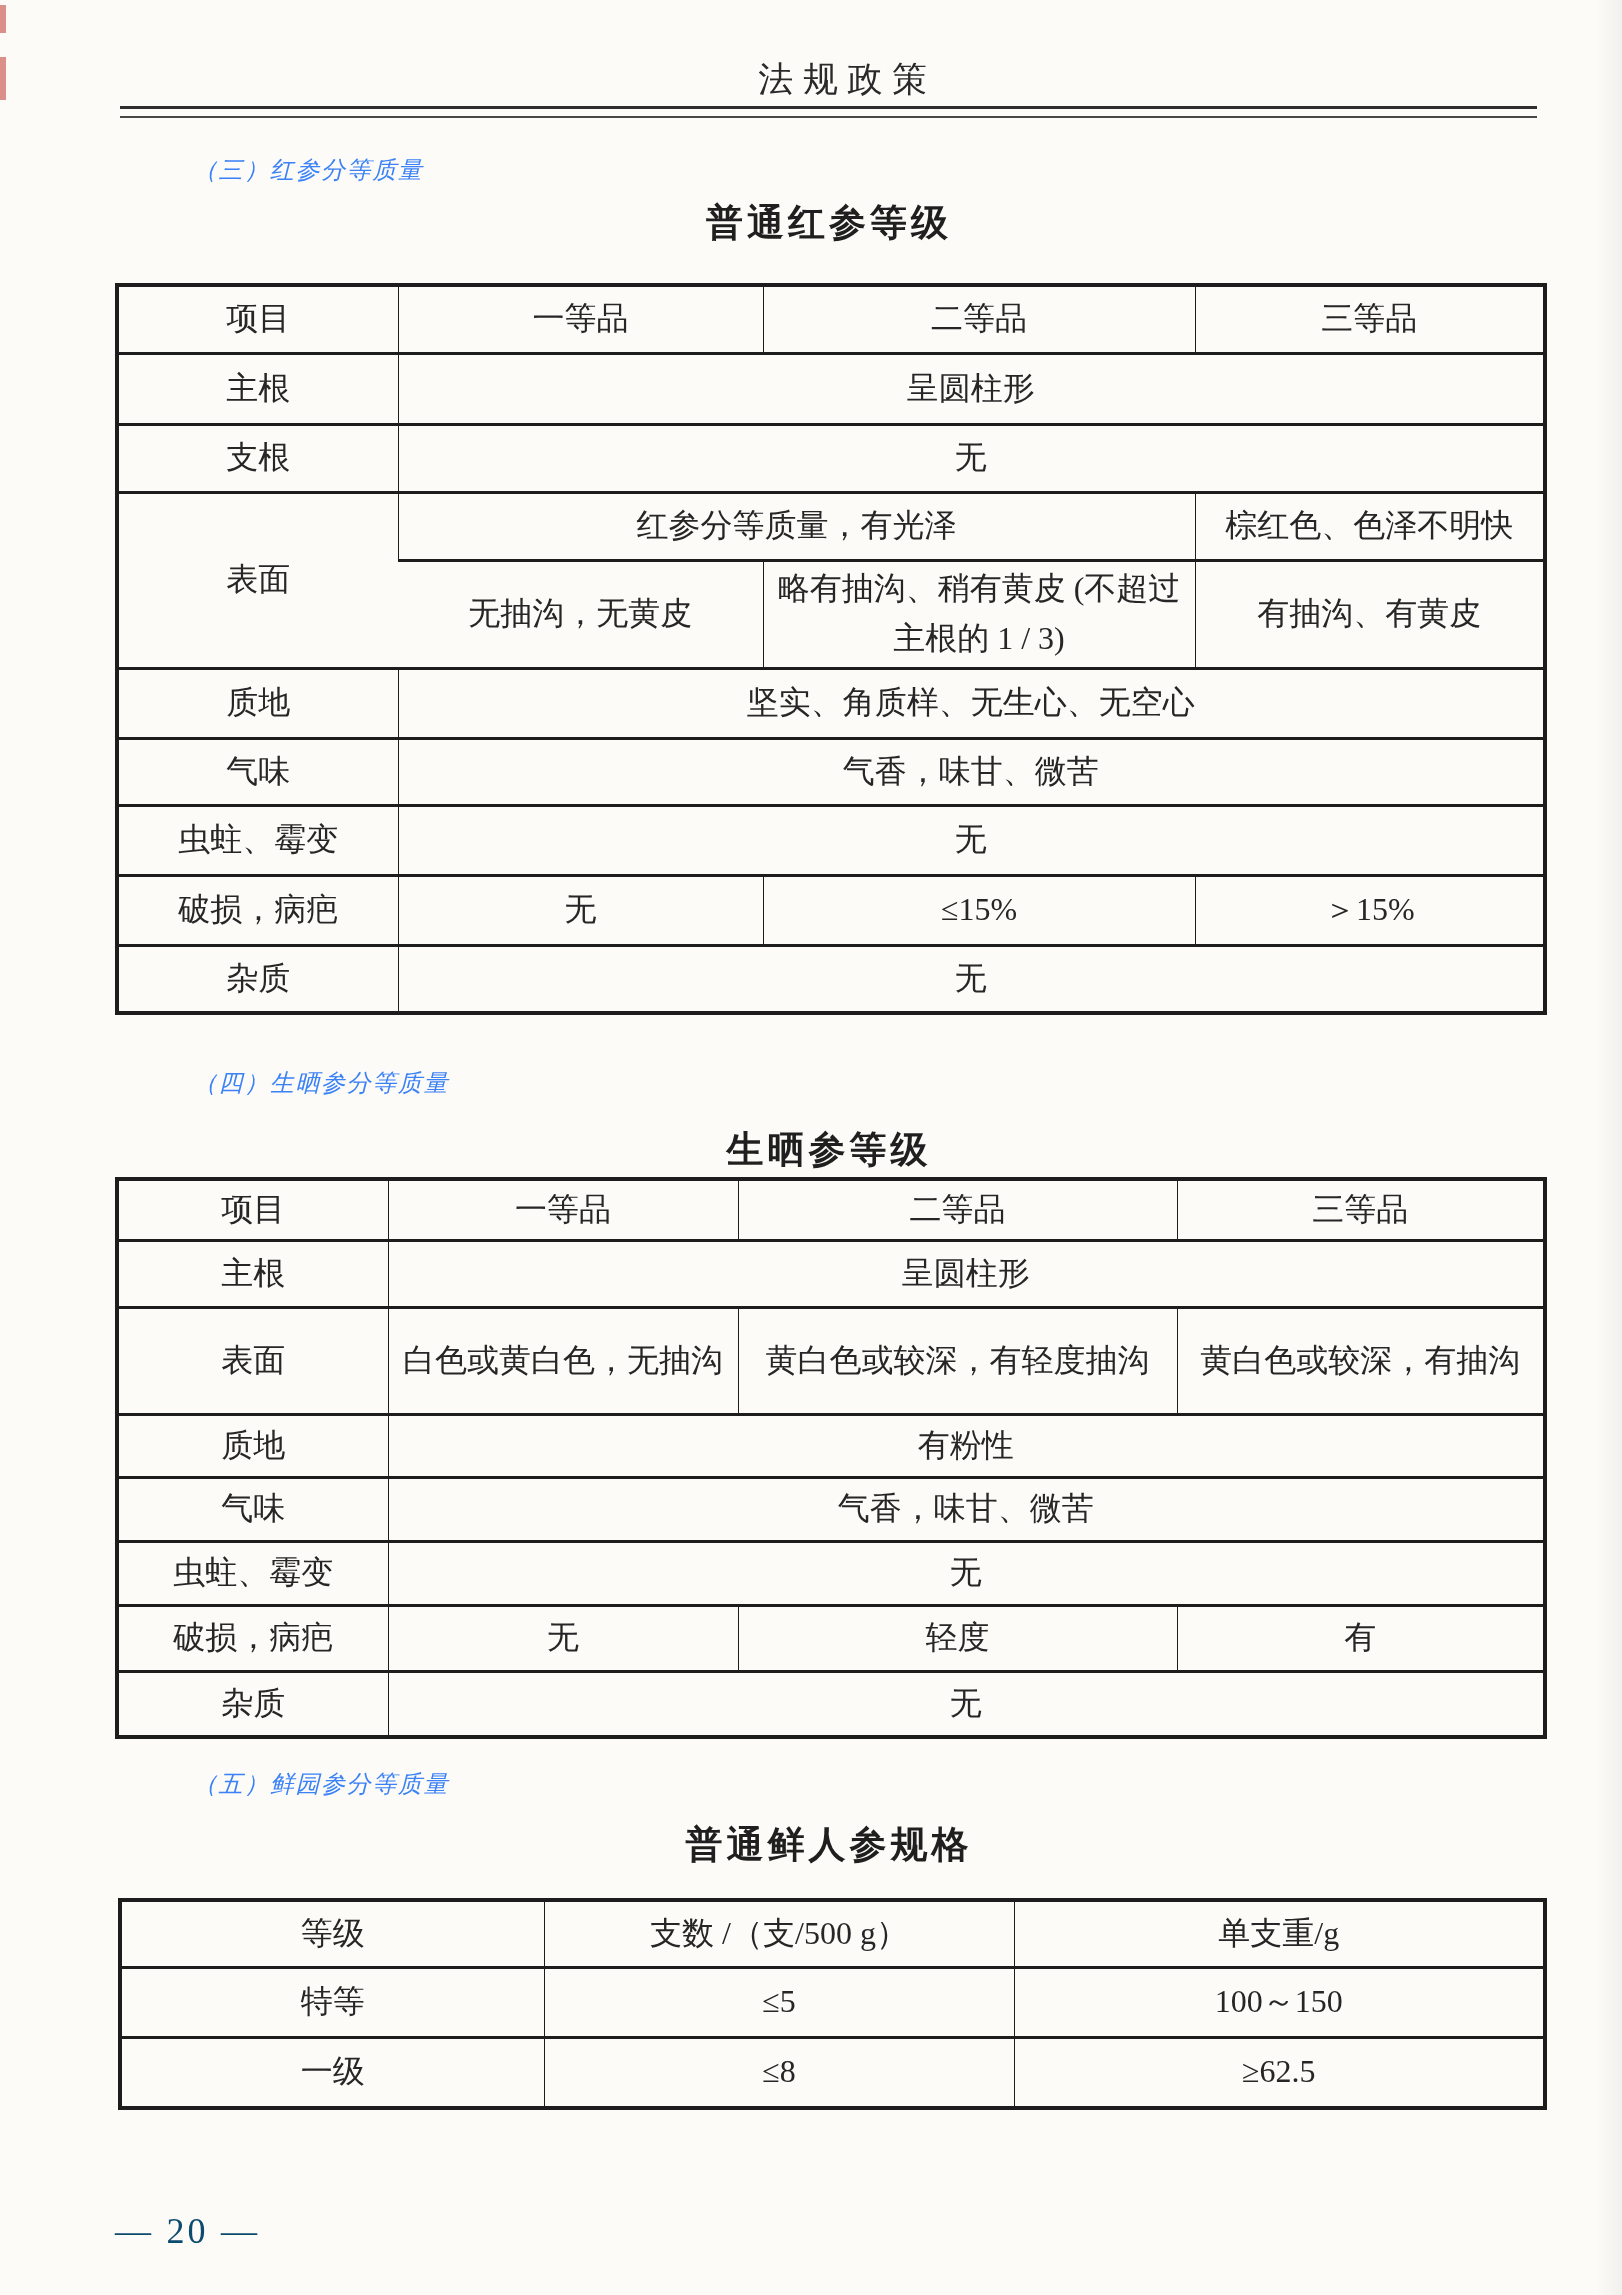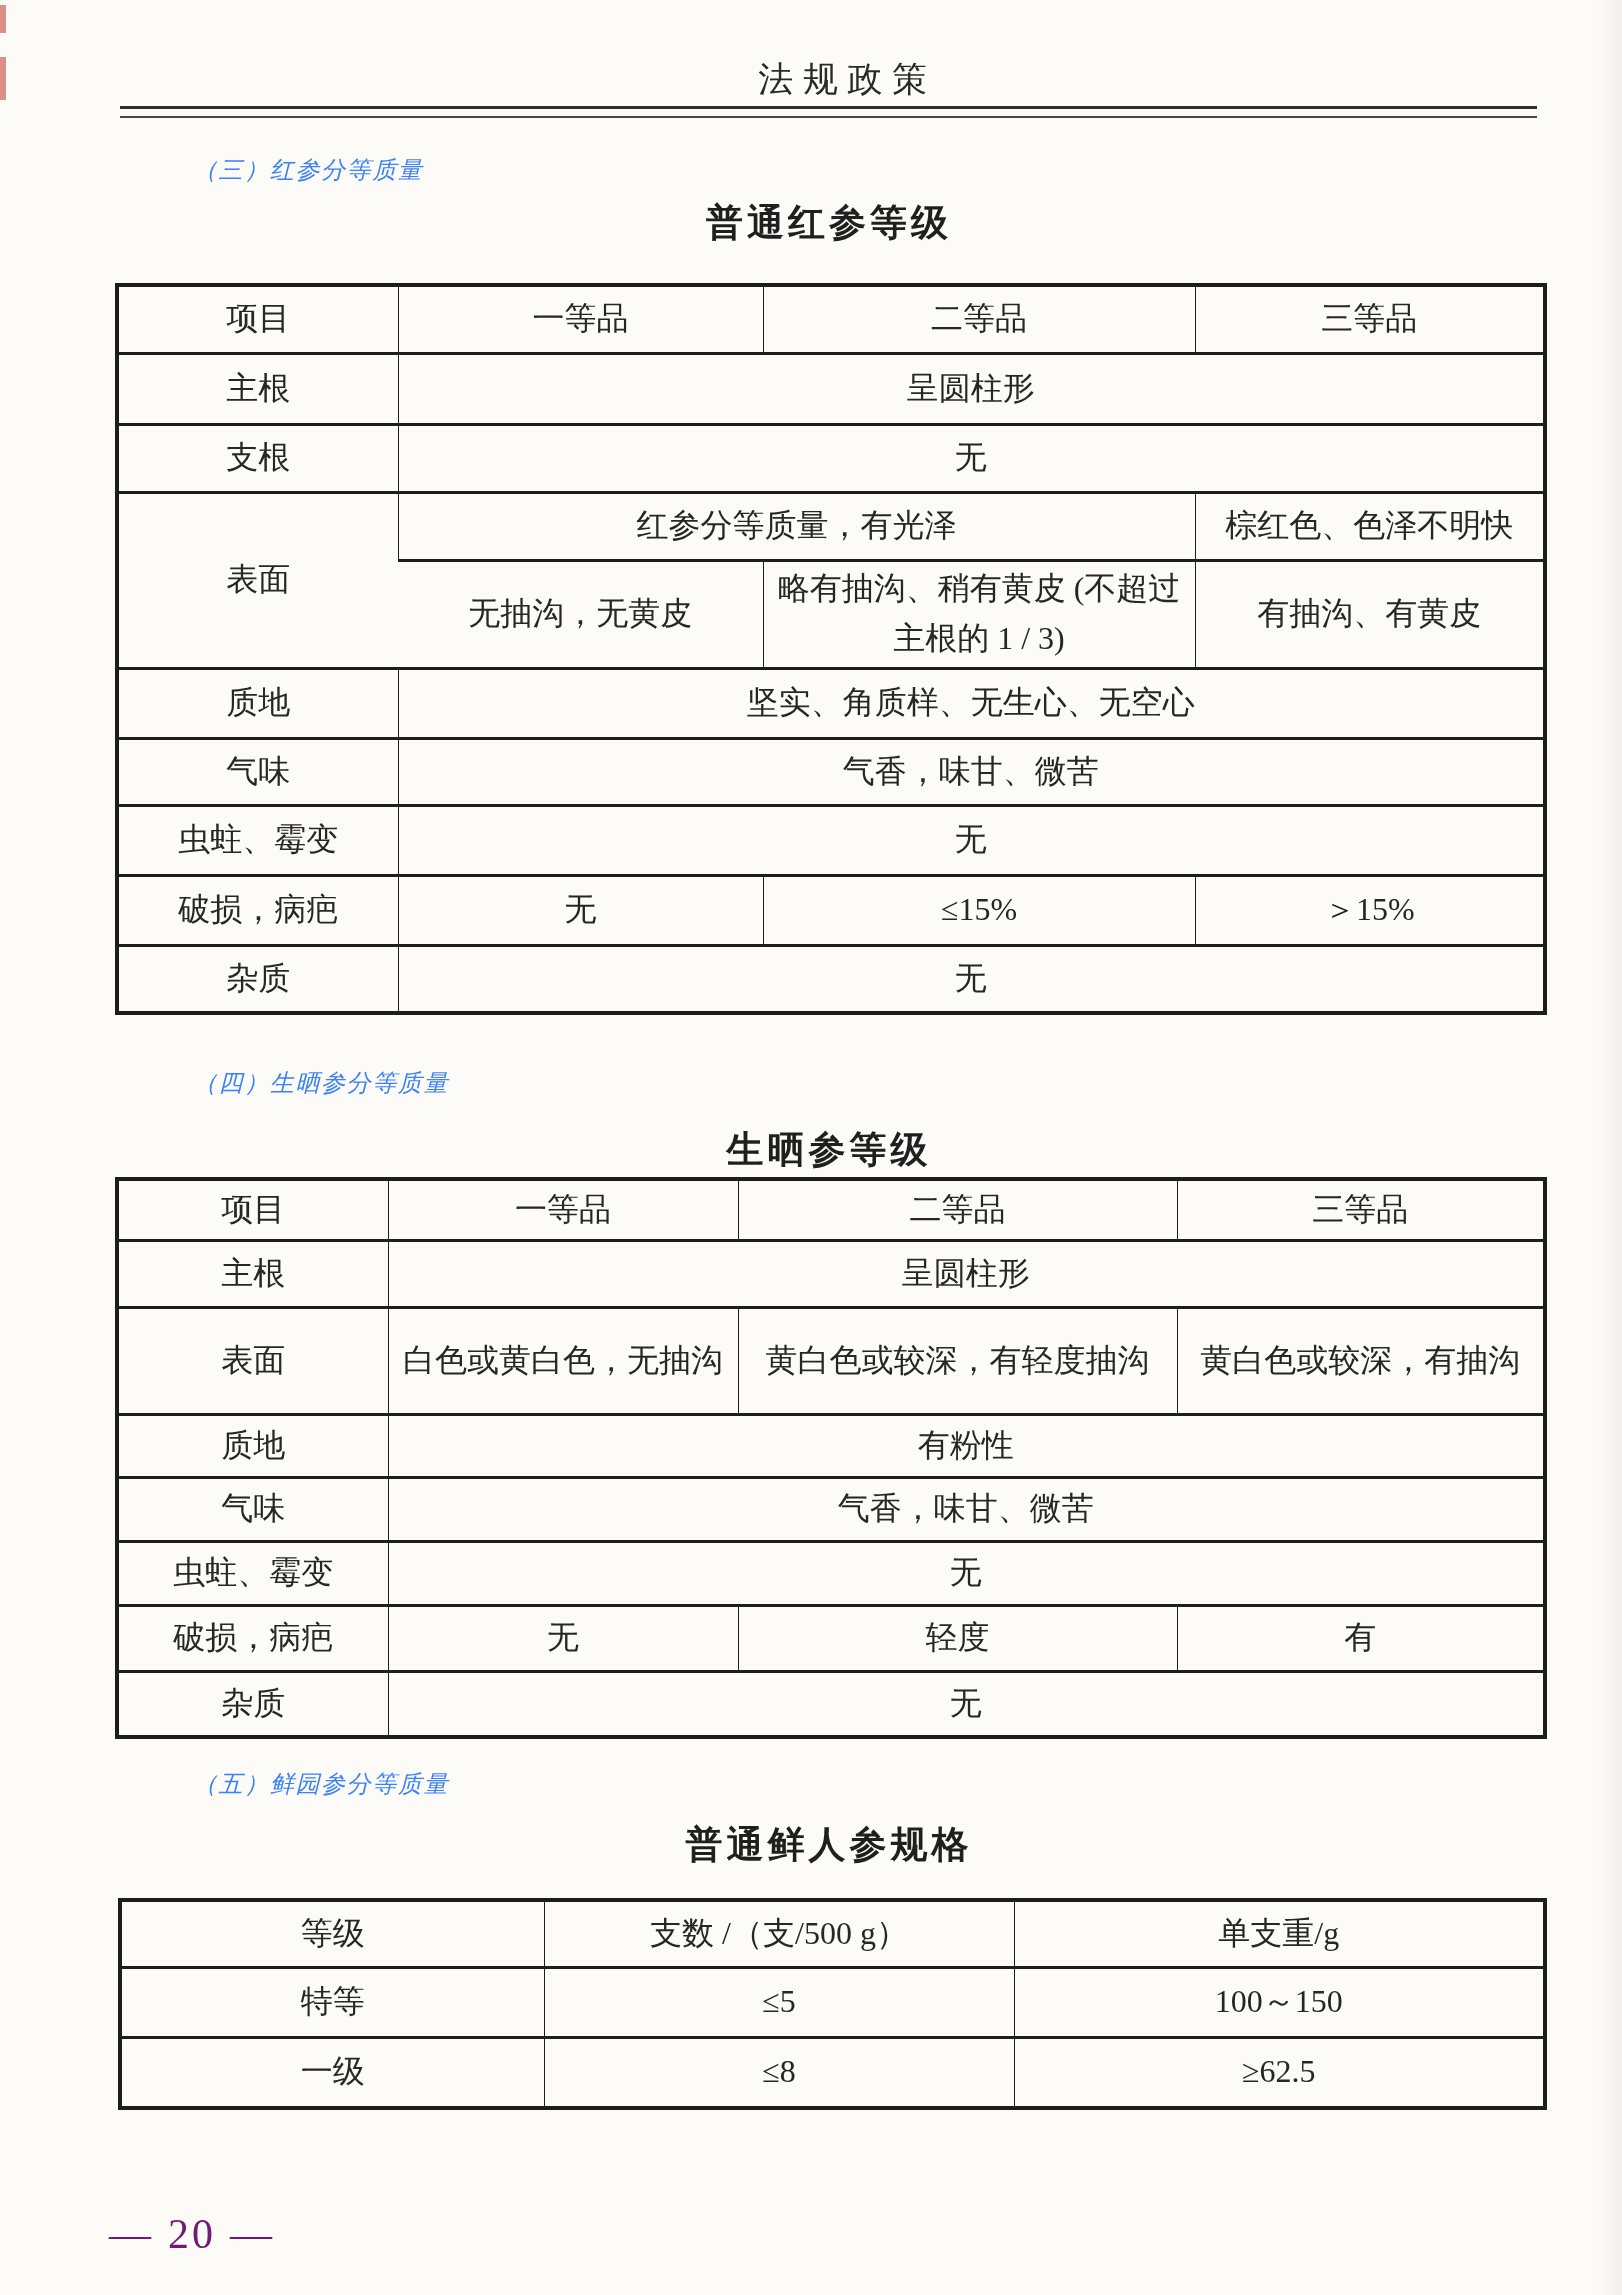--- a/index.html
+++ b/index.html
@@ -38,22 +38,22 @@
     margin-top:24px;
   }
   table.grid td{
     text-align:center;vertical-align:middle;
     font-size:32px;line-height:1.55;padding:0 13px;
     font-weight:400;overflow:hidden;
   }
   table.grid td + td{border-left:1.6px solid #1d1d1d;}
   table.grid tr + tr td{border-top:3.2px solid #1d1d1d;}
   .page-number{
-    position:absolute;left:109px;top:2210px;
-    font-size:42px;letter-spacing:3.2px;color:#701a75;
+    position:absolute;left:115px;top:2210px;
+    font-size:36px;letter-spacing:3.2px;color:#0c4a6e;
   }
   .artifact-red{
     position:absolute;left:0;top:4.8px;width:5.6px;height:95px;
     background:linear-gradient(#c0392b 0 30%,transparent 30% 55%,#c0392b 55% 100%);
     opacity:.55;
   }
   .edge-shade{
     position:absolute;right:0;top:0;width:27px;height:100%;
     background:linear-gradient(to right,rgba(60,60,55,0) 0%,rgba(60,60,55,.06) 100%);
   }

